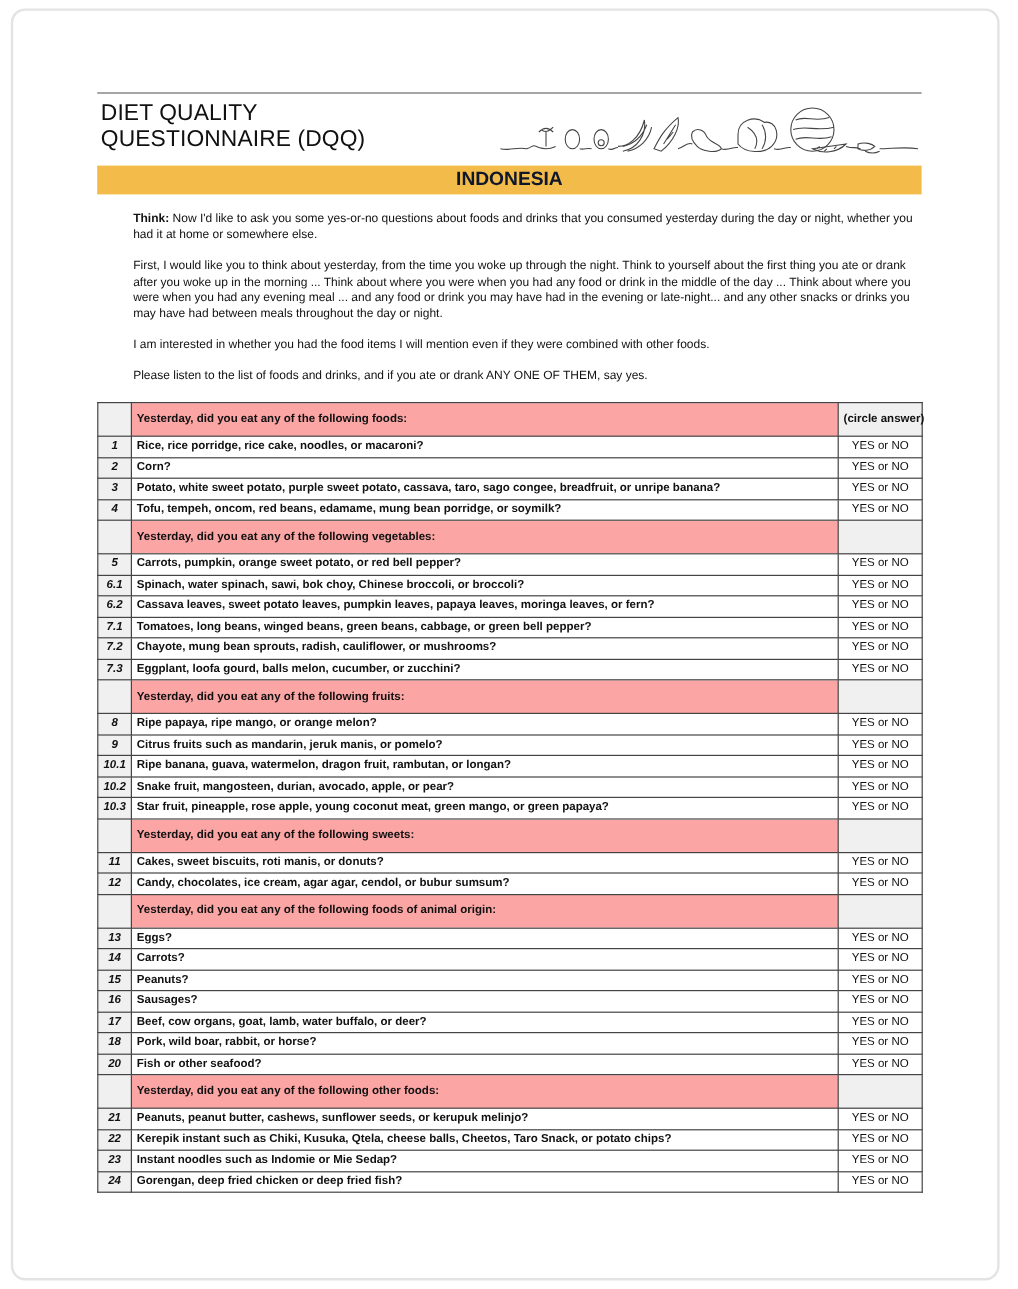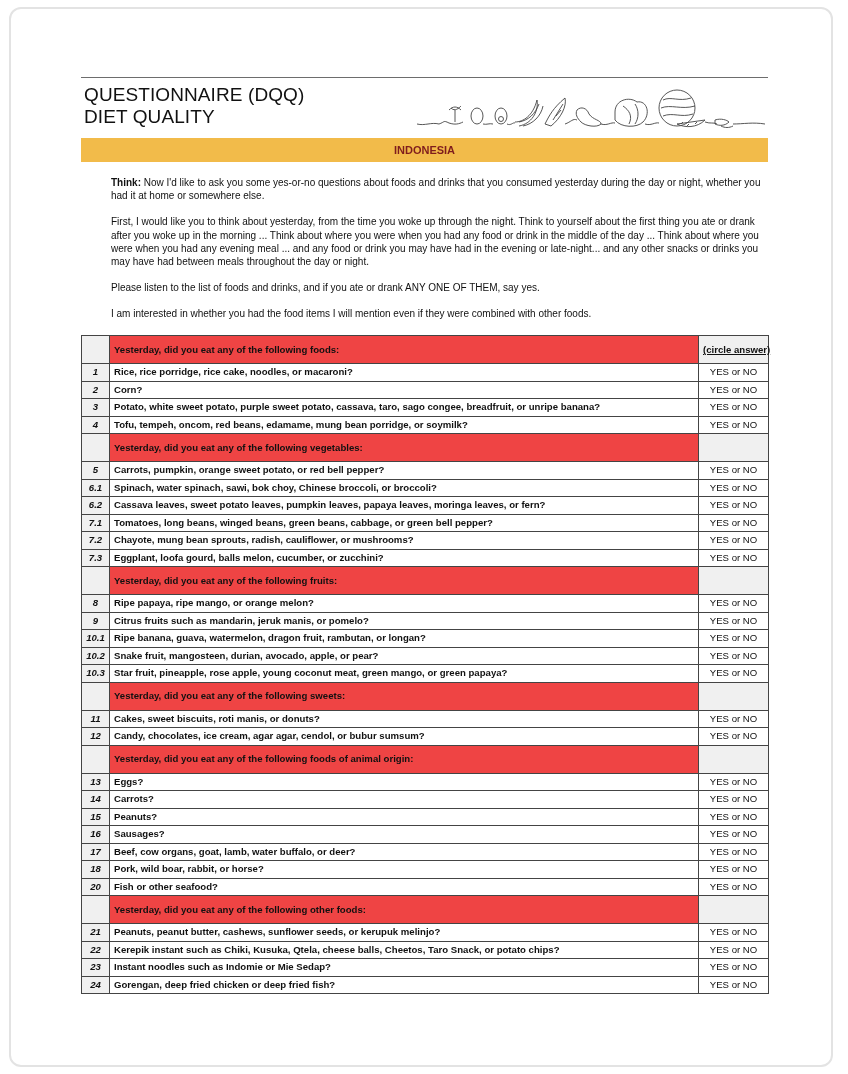--- a/index.html
+++ b/index.html
@@ -7,50 +7,50 @@
   .page-frame {
     position: absolute; left: 9px; top: 7px; width: 824px; height: 1060px;
     border: 2px solid #e3e3e3; border-radius: 12px; background: #fff; box-sizing: border-box;
   }
   .top-rule { position: absolute; left: 81px; top: 77px; width: 687px; height: 1px; background: #6d6d6d; }
   .title { position: absolute; left: 84px; top: 84px; font-size: 19px; line-height: 22px; color: #111; letter-spacing: 0.1px; }
   .title div { white-space: nowrap; }
   .illustration { position: absolute; left: 415px; top: 86px; width: 352px; height: 44px; }
   .country-banner {
     position: absolute; left: 81px; top: 138px; width: 687px; height: 24px; background: #f2bb4a;
-    text-align: center; font-weight: bold; font-size: 11px; line-height: 24px; color: #7f1d1d;
+    text-align: center; font-weight: bold; font-size: 16px; line-height: 24px; color: #0f172a;
   }
   .intro { position: absolute; left: 111px; top: 176px; width: 655px; font-size: 10px; line-height: 13.2px; color: #111; }
   .intro p { margin: 0 0 13px 0; }
   .intro b { font-weight: bold; }
 
   table.dqq {
     position: absolute; left: 81px; top: 335px; width: 688px;
     border-collapse: collapse; font-size: 9.6px; table-layout: fixed;
   }
   table.dqq td { border: 1px solid #444; padding: 0 4px; height: 16.5px; line-height: 14px; }
   table.dqq col.num { width: 28px; }
   table.dqq col.ans { width: 70px; }
   td.num { background: #f0f0f0; text-align: center; font-weight: bold; font-style: italic; padding: 0; }
   td.q { font-weight: bold; white-space: nowrap; overflow: hidden; }
   td.ans { text-align: center; white-space: nowrap; padding: 0; }
   tr.section td { height: 27px; }
-  tr.section td.q { background: #ef4444; }
+  tr.section td.q { background: #fca5a5; }
   tr.section td.num, tr.section td.ans { background: #f0f0f0; }
-  tr.header td.ans { font-weight: bold; line-height: 11px; font-size: 9.6px; text-decoration: underline; }
+  tr.header td.ans { font-weight: bold; line-height: 11px; font-size: 9.6px; }
 </style>
 </head>
 <body>
 
 <div class="page-frame"></div>
 <div class="top-rule"></div>
 
 <div class="title">
+  <div>DIET QUALITY</div>
   <div>QUESTIONNAIRE (DQQ)</div>
-  <div>DIET QUALITY</div>
 </div>
 
 <svg class="illustration" viewBox="0 0 352 44" fill="none" stroke="#444" stroke-width="0.9">
   <path d="M2 38 C10 40, 16 36, 24 38 C30 36, 28 34, 34 37 C40 39, 44 38, 48 36"></path>
   <path d="M40 36 L40 24 M34 24 C38 20, 42 20, 46 24 M36 22 C40 26, 44 22, 46 20"></path>
   <ellipse cx="62" cy="30" rx="6" ry="8"></ellipse>
   <path d="M68 38 C72 39, 74 37, 78 38"></path>
   <ellipse cx="86" cy="30" rx="6" ry="8"></ellipse>
     <circle cx="86" cy="33" r="2.5"></circle>
   <path d="M92 38 C96 40, 98 36, 100 37"></path>
@@ -66,22 +66,22 @@
   <path d="M262 38 C270 42, 282 42, 290 34 Z M266 38 L268 36 M272 40 L274 38 M280 38 L282 36"></path>
   <path d="M290 36 C296 38, 298 36, 302 38 M300 34 C306 32, 312 34, 314 36 C310 40, 304 40, 300 38 Z M306 40 C310 42, 314 42, 318 40"></path>
   <path d="M318 38 C328 38, 338 36, 350 38"></path>
 </svg>
 
 <div class="country-banner">INDONESIA</div>
 
 <div class="intro">
   <p><b>Think:</b> <span>Now I'd like to ask you some yes-or-no questions about foods and drinks that you consumed yesterday during the day or night, whether you had it at home or somewhere else.</span></p>
   <p>First, I would like you to think about yesterday, from the time you woke up through the night. Think to yourself about the first thing you ate or drank after you woke up in the morning ... Think about where you were when you had any food or drink in the middle of the day ... Think about where you were when you had any evening meal ... and any food or drink you may have had in the evening or late-night... and any other snacks or drinks you may have had between meals throughout the day or night.</p>
+  <p>I am interested in whether you had the food items I will mention even if they were combined with other foods.</p>
   <p>Please listen to the list of foods and drinks, and if you ate or drank ANY ONE OF THEM, say yes.</p>
-  <p>I am interested in whether you had the food items I will mention even if they were combined with other foods.</p>
 </div>
 
 <table class="dqq">
   <colgroup>
       <col class="num">
       <col class="q-col">
       <col class="ans">
     </colgroup>
   <tbody id="dqq-body">
       <tr class="section header">

